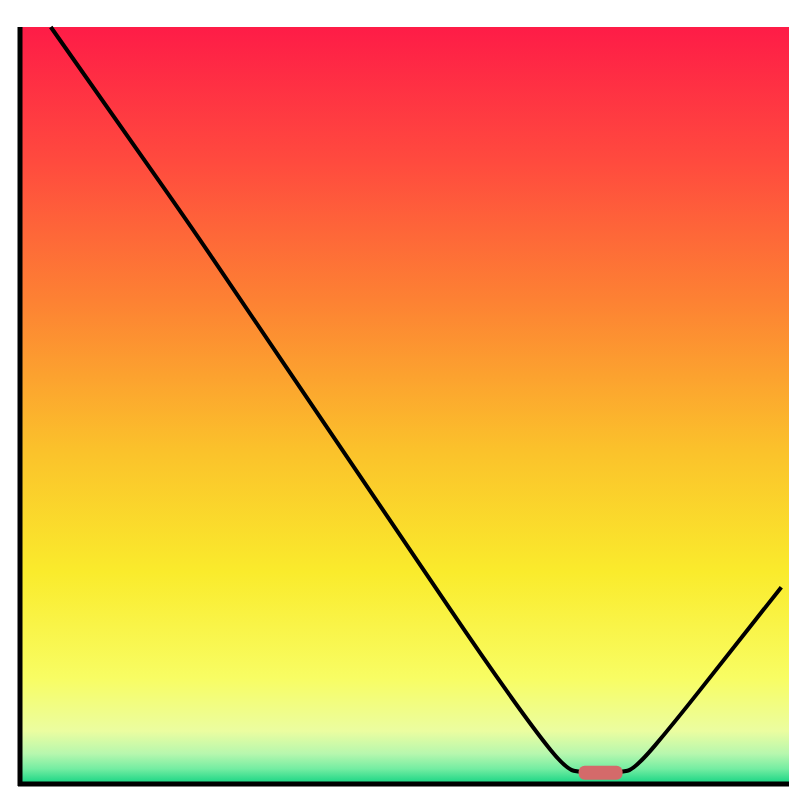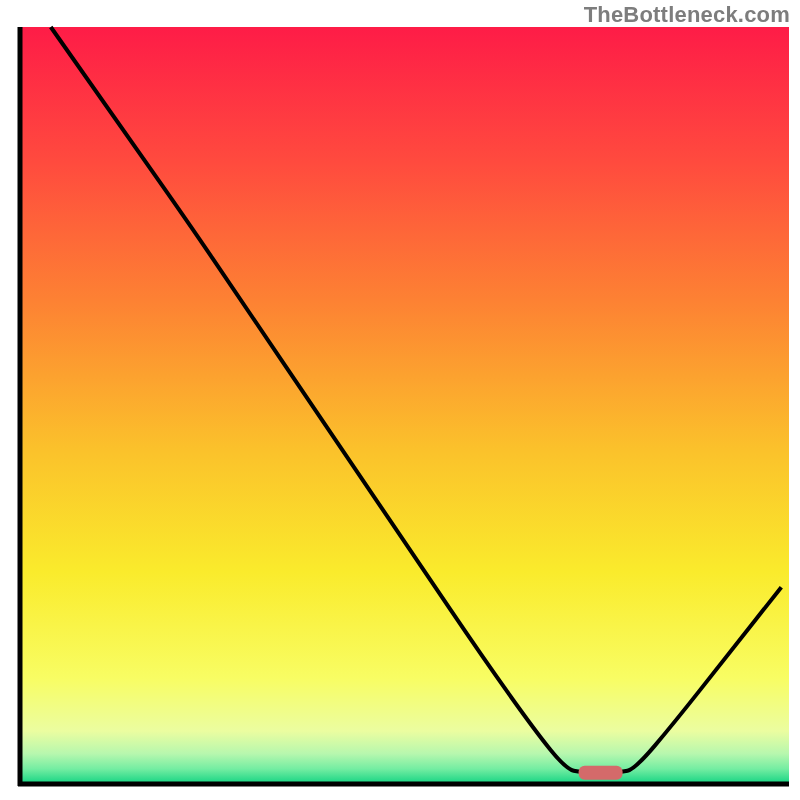--- a/index.html
+++ b/index.html
@@ -25,21 +25,20 @@
     letter-spacing: 0.2px;
   }
   svg {
     display: block;
   }
 </style>
 </head>
 <body>
 <div class="container">
 
-<div class="watermark">TheBottleneck.com</div>
 
 <svg id="chart-svg" width="800" height="800">
   <defs>
     <linearGradient id="bg-grad" x1="0" y1="0" x2="0" y2="1">
           <stop offset="0%" stop-color="#fe1c47"></stop>
           <stop offset="18%" stop-color="#ff4b3e"></stop>
           <stop offset="36%" stop-color="#fd8133"></stop>
           <stop offset="56%" stop-color="#fbc22b"></stop>
           <stop offset="72%" stop-color="#faeb2c"></stop>
           <stop offset="86%" stop-color="#f8fd63"></stop>

